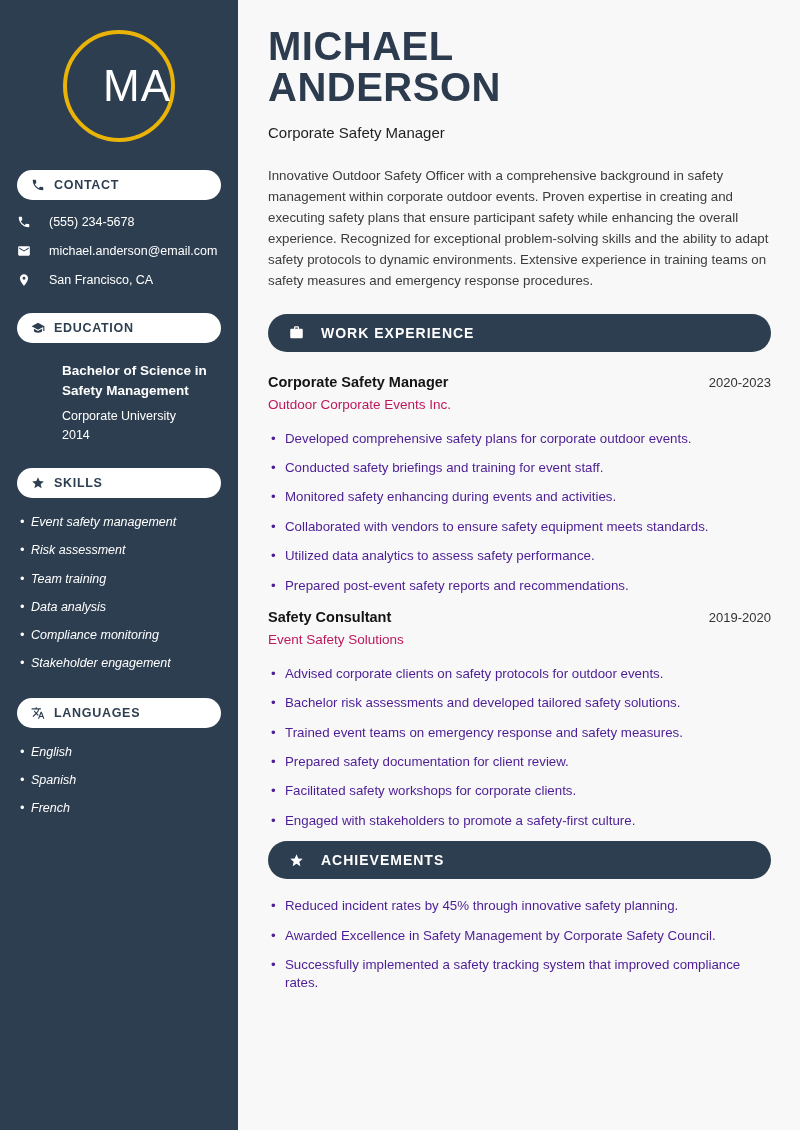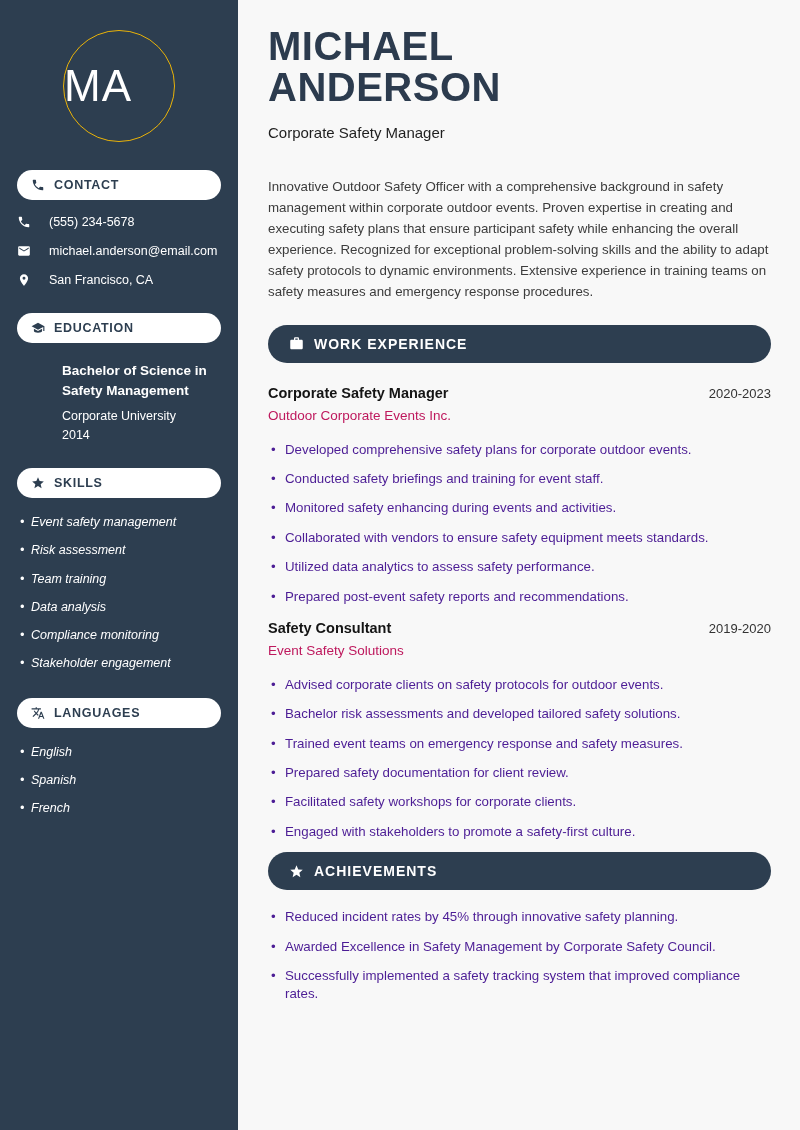--- a/index.html
+++ b/index.html
@@ -17,26 +17,26 @@
   .sidebar {
     width: 238px;
     flex-shrink: 0;
     background: #2d3e50;
     color: #ffffff;
     padding-top: 30px;
   }
   .avatar {
     width: 112px;
     height: 112px;
-    border: 1px solid #eab308;
+    border: 4px solid #eab308;
     border-radius: 50%;
     margin: 0 auto 28px auto;
     display: flex;
     align-items: center;
-    justify-content: flex-start;
+    justify-content: flex-end;
     font-size: 44px;
     font-weight: 400;
     letter-spacing: 1px;
     color: #ffffff;
   }
   .pill {
     background: #ffffff;
     color: #2d3e50;
     border-radius: 16px;
     height: 30px;
@@ -89,30 +89,30 @@
     font-weight: 700;
     color: #2c3b4e;
     line-height: 1.02;
     letter-spacing: 0.5px;
   }
   .job-title-top { font-size: 15px; color: #1f1f1f; margin-top: 16px; }
   .summary {
     font-size: 13.3px;
     color: #3c3c3c;
     line-height: 1.58;
-    margin-top: 35px;
+    margin-top: 24px;
   }
   .section-bar {
     background: #2d3e50;
     color: #ffffff;
     border-radius: 20px;
     height: 38px;
     display: flex;
     align-items: center;
-    gap: 10px;
+    gap: 17px;
     padding: 0 21px;
     margin-top: 23px;
     font-weight: bold;
     font-size: 14px;
     letter-spacing: 1px;
   }
   .section-bar svg { width: 15px; height: 15px; fill: #ffffff; flex-shrink: 0; }
   .job-header {
     display: flex;
     justify-content: space-between;

